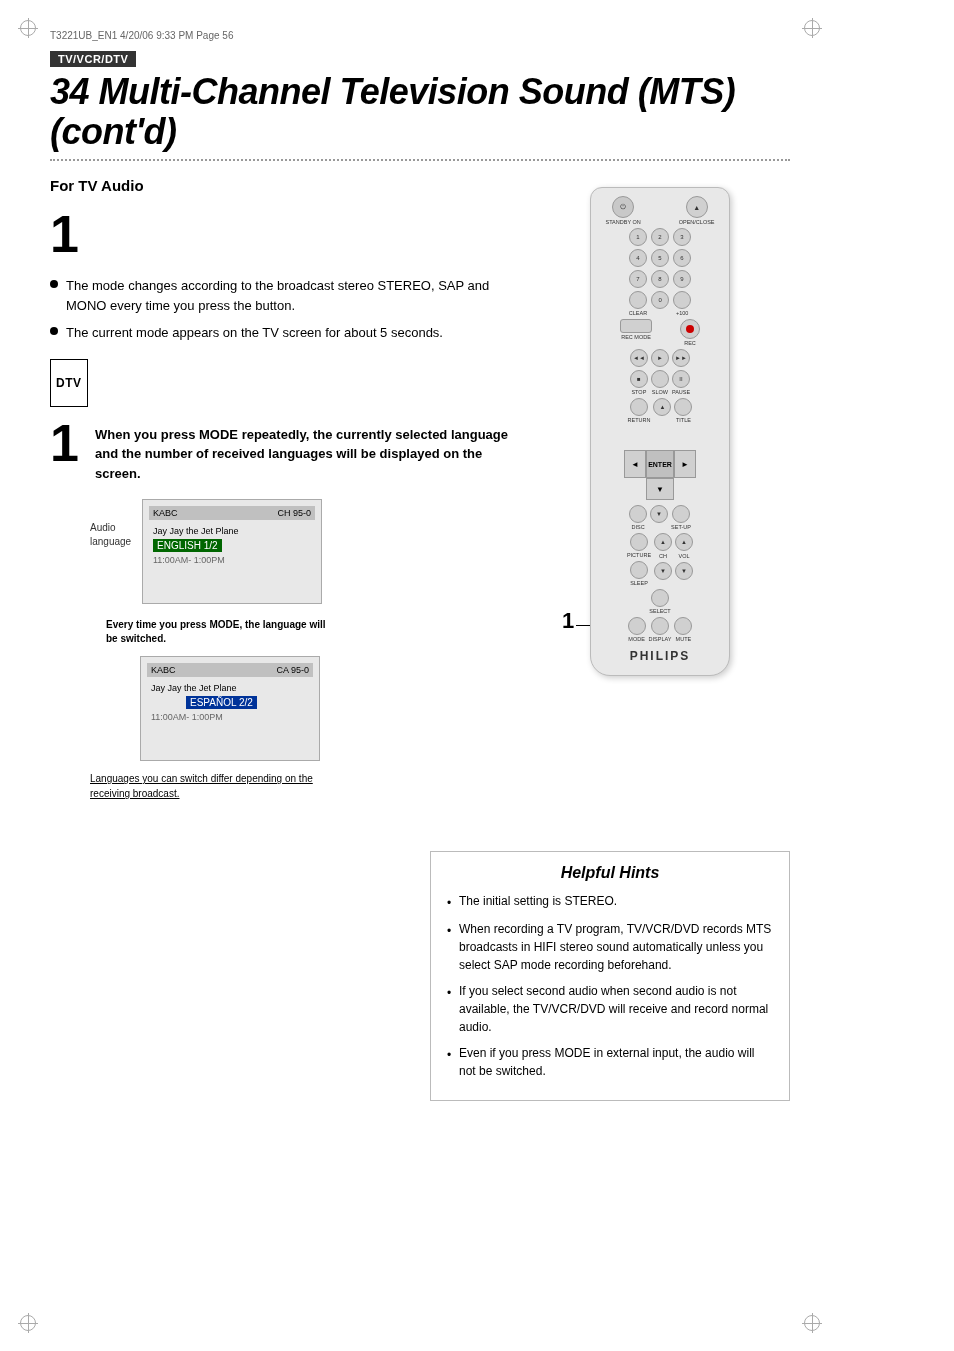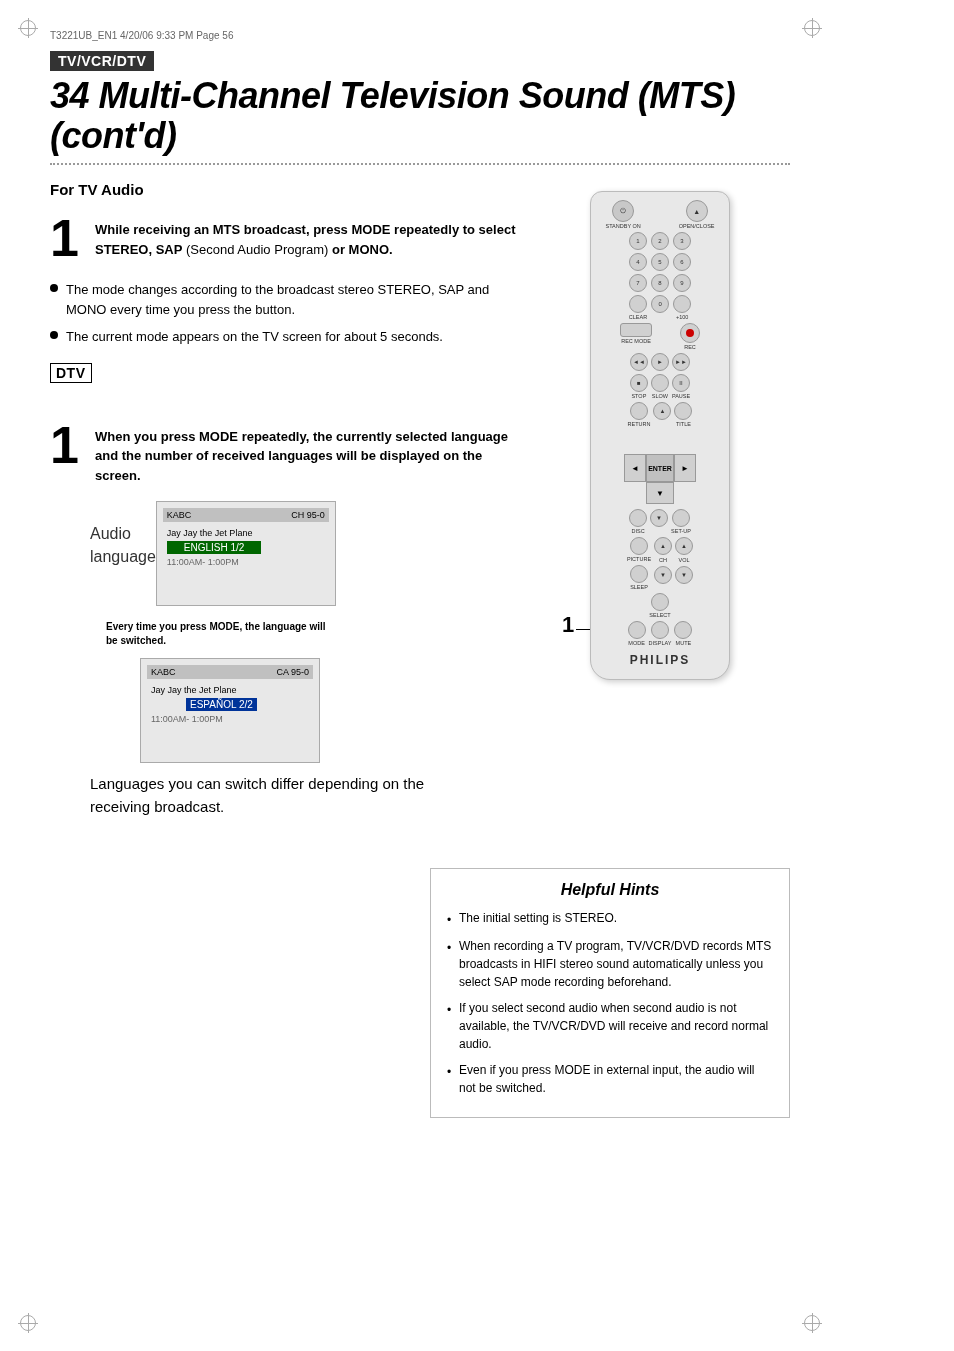--- a/index.html
+++ b/index.html
@@ -28,21 +28,21 @@
       margin-bottom: 10px;
       display: flex;
       justify-content: space-between;
     }
 
     
     .section-tag {
       display: inline-block;
       background: #333;
       color: #fff;
-      font-size: 14px;
+      font-size: 11px;
       font-weight: bold;
       padding: 2px 8px;
       margin-bottom: 5px;
       letter-spacing: 0.5px;
     }
 
     
     .main-title {
       font-size: 36px;
       font-weight: bold;
@@ -119,24 +119,24 @@
       border-radius: 50%;
       background: #000;
       margin-top: 4px;
       flex-shrink: 0;
     }
 
     
     .dtv-tag {
       display: inline-block;
       border: 1.5px solid #000;
-      font-size: 14px;
-      font-weight: bold;
-      padding: 1px 5px;
-      margin-bottom: 26px;
+      font-size: 12px;
+      font-weight: bold;
+      padding: 16px 5px;
+      margin-bottom: 0;
       letter-spacing: 0.5px;
     }
 
     
     .screen-mockup {
       border: 1px solid #aaa;
       background: #e8e8e8;
       width: 200px;
       padding: 6px;
       margin: 10px 0 10px 40px;
@@ -149,41 +149,42 @@
       background: #c0c0c0;
       padding: 2px 4px;
       font-size: 9px;
       font-weight: normal;
       margin-bottom: 4px;
     }
 
     .highlight-green {
       background: #006600;
       color: #fff;
-      padding: 1px 17px;
+      padding: 1px 4px;
     }
 
     .highlight-blue {
       background: #003399;
       color: #fff;
       padding: 1px 4px;
     }
 
     
     .every-time-text {
       font-size: 10px;
       font-weight: bold;
       margin: 14px 0 10px 56px;
       line-height: 1.4;
     }
 
     .languages-note {
-      font-size: 15px;
+      font-size: 10px;
       margin: 10px 0 0 40px;
       line-height: 1.5;
+      text-decoration: underline;
     }
 
     .remote {
       width: 140px;
       background: #e8e8e8;
       border-radius: 12px 12px 20px 20px;
       border: 1.5px solid #bbb;
       padding: 8px 6px 12px 6px;
       display: flex;
       flex-direction: column;
@@ -361,23 +362,20 @@
   <hr class="dotted-line">
 
   <div class="main-content-row">
 
     <div class="left-col">
 
       <div class="section-heading">For TV Audio</div>
 
       <div class="step-block">
         <div class="step-num">1</div>
-        <div class="step-text">
-          <strong>While receiving an MTS broadcast, press MODE repeatedly to select STEREO, SAP</strong> (Second Audio Program) <strong>or MONO.</strong>
-        </div>
       </div>
 
       <ul class="bullet-list">
         <li>
           <span class="bullet-dot"></span>
           <span>The mode changes according to the broadcast stereo STEREO, SAP and MONO every time you press the button.</span>
         </li>
         <li>
           <span class="bullet-dot"></span>
           <span>The current mode appears on the TV screen for about 5 seconds.</span>
@@ -389,21 +387,21 @@
       </div>
 
       <div class="step-block">
         <div class="step-num">1</div>
         <div class="step-text">
           <strong>When you press MODE repeatedly, the currently selected language and the number of received languages will be displayed on the screen.</strong>
         </div>
       </div>
 
       <div style="display:flex; align-items:flex-start; margin-left:40px; margin-bottom:10px;">
-        <div style="font-size:16px;color:#333;min-width:52px;line-height:1.4;padding-top:22px;">Audio<br>language</div>
+        <div style="font-size:10px;color:#333;min-width:52px;line-height:1.4;padding-top:22px;">Audio<br>language</div>
         <div class="screen-mockup" style="margin:0;width:180px;">
           <div class="screen-header">
             <span>KABC</span>
             <span>CH 95-0</span>
           </div>
           <div style="font-size:9px;padding:2px 4px;">Jay Jay the Jet Plane</div>
           <div style="padding:2px 4px;">
             <span class="highlight-green">ENGLISH 1/2</span>
           </div>
           <div style="font-size:9px;padding:2px 4px;color:#666;">11:00AM- 1:00PM</div>

